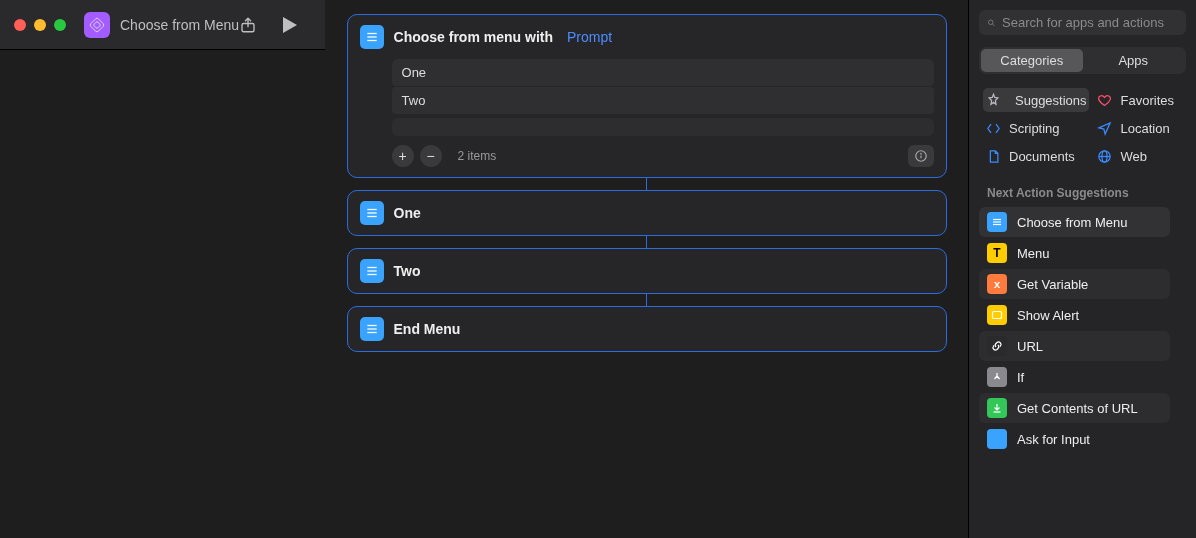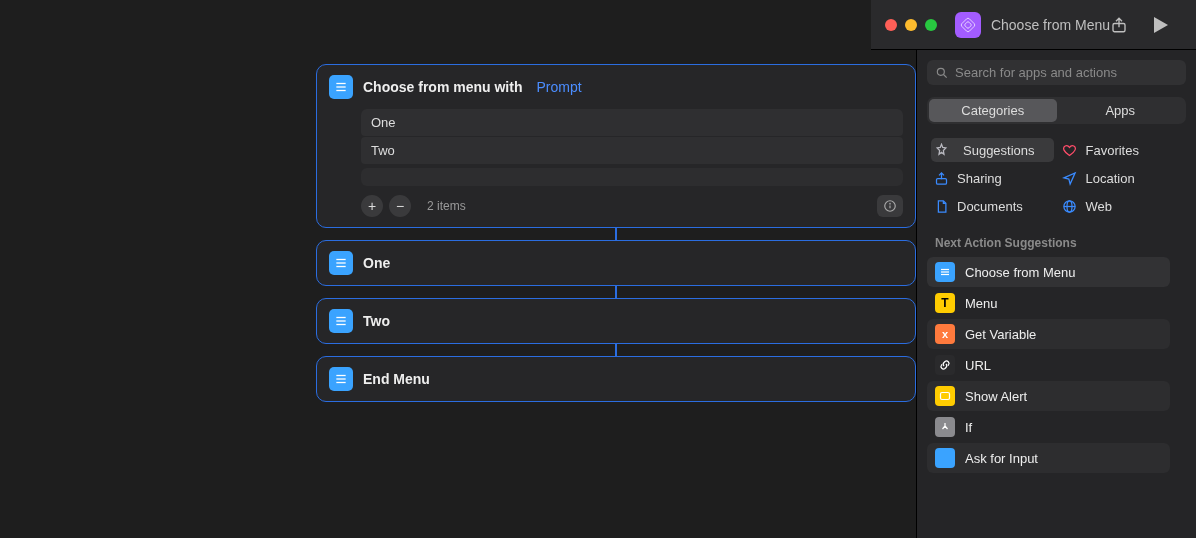--- a/index.html
+++ b/index.html
@@ -1,17 +1,17 @@
 <!DOCTYPE html>
 <html><head>
 <meta charset="utf-8">
 <style>
   * { box-sizing: border-box; margin: 0; padding: 0; }
   html, body { width: 1196px; height: 538px; overflow: hidden; font-family: -apple-system, BlinkMacSystemFont, "Segoe UI", sans-serif; background: #1e1e1e; color: #ddd; }
-  .window { width: 1196px; height: 538px; display: flex; flex-direction: column; align-items: flex-end; }
+  .window { width: 1196px; height: 538px; display: flex; flex-direction: row; }
 
   
   .titlebar { height: 50px; display: flex; align-items: center; padding: 0 14px; background: #2a2a2c; border-bottom: 1px solid #000; }
   .traffic { display: flex; gap: 8px; margin-right: 18px; }
   .tl { width: 12px; height: 12px; border-radius: 50%; }
   .tl.red { background: #ff5f57; }
   .tl.yellow { background: #febc2e; }
   .tl.green { background: #28c840; }
   .app-icon { width: 26px; height: 26px; border-radius: 6px; background: #a35cff; display: flex; align-items: center; justify-content: center; margin-right: 10px; }
   .app-icon svg { width: 16px; height: 16px; stroke: #fff; fill: none; }
@@ -42,21 +42,21 @@
 
   .block-foot { display: flex; align-items: center; padding: 8px 12px 10px 44px; gap: 6px; }
   .round-btn { width: 22px; height: 22px; border-radius: 11px; background: #3a3a3c; color: #ddd; display: flex; align-items: center; justify-content: center; font-size: 14px; cursor: pointer; }
   .foot-text { font-size: 12px; color: #9a9a9a; margin-left: 10px; }
   .info-btn { margin-left: auto; width: 26px; height: 22px; border-radius: 6px; background: #3a3a3c; display:flex; align-items:center; justify-content:center; cursor:pointer;}
   .info-btn svg { width:14px; height:14px; stroke:#aaa; fill:none; }
 
   .simple { padding: 10px 12px; display: flex; align-items: center; }
 
   
-  .sidebar { width: 280px; background: #252527; display: flex; flex-direction: column; border-left: 1px solid #000; }
+  .sidebar { width: 228px; background: #252527; display: flex; flex-direction: column; border-left: 1px solid #000; }
 
   .search { margin: 10px 10px 8px 10px; background: #313133; border-radius: 6px; display: flex; align-items: center; padding: 5px 8px; }
   .search svg { width: 14px; height: 14px; stroke: #8a8a8a; fill: none; margin-right: 6px; }
   .search input { flex: 1; background: transparent; border: none; outline: none; color: #ddd; font-size: 13px; }
   .search input::placeholder { color: #8a8a8a; }
 
   .seg { margin: 4px 10px 10px 10px; background: #2f2f31; border-radius: 7px; display: flex; padding: 2px; }
   .seg-btn { flex: 1; text-align: center; font-size: 13px; padding: 4px 8px; border-radius: 5px; color: #ddd; cursor:pointer; }
   .seg-btn.active { background: #57575a; }
 
@@ -203,25 +203,25 @@
             <span class="cat-ico">
               <svg viewBox="0 0 24 24" stroke="#ff4d6a" stroke-width="2">
                 <path d="M12 20s-7-4.5-9-9c-1.5-3.5 1-7 4.5-7 2 0 3.5 1.5 4.5 3 1-1.5 2.5-3 4.5-3 3.5 0 6 3.5 4.5 7-2 4.5-9 9-9 9z"></path>
               </svg>
             </span>
             <span>Favorites</span>
           </div>
           <div class="cat-item">
             <span class="cat-ico">
               <svg viewBox="0 0 24 24" stroke="#3a8bff" stroke-width="2">
-                <path d="M12 3v10M8 7l4-4 4 4"></path>
-                <rect x="4" y="12" width="16" height="9" rx="2"></rect>
-              </svg>
-            </span>
-            <span>Sharing</span>
+                <polyline points="8 5 3 12 8 19"></polyline>
+                <polyline points="16 5 21 12 16 19"></polyline>
+              </svg>
+            </span>
+            <span>Scripting</span>
           </div>
           <div class="cat-item">
             <span class="cat-ico">
               <svg viewBox="0 0 24 24" stroke="#3a8bff" stroke-width="2">
                 <path d="M3 11l18-8-8 18-2-8z"></path>
               </svg>
             </span>
             <span>Location</span>
           </div>
           <div class="cat-item">
@@ -264,45 +264,54 @@
               </span>
               <span class="sugg-label">Menu</span>
             </div>
             <div class="sugg">
               <span class="sico" style="background:#ff7a3d">
                 <span style="color:#fff;font-weight:700;font-size:11px;">x</span>
               </span>
               <span class="sugg-label">Get Variable</span>
             </div>
             <div class="sugg">
+              <span class="sico" style="background:#ffcc00">
+                <svg viewBox="0 0 24 24" stroke="#000" stroke-width="2.4">
+                  <rect x="3" y="5" width="18" height="14" rx="3"></rect>
+                </svg>
+              </span>
+              <span class="sugg-label">Show Alert</span>
+            </div>
+            <div class="sugg">
               <span class="sico" style="background:#2a2a2c">
                 <svg viewBox="0 0 24 24" stroke="#3a8bff" stroke-width="2.4">
                   <path d="M10 14a5 5 0 0 1 0-7l2-2a5 5 0 0 1 7 7l-1 1"></path>
                   <path d="M14 10a5 5 0 0 1 0 7l-2 2a5 5 0 0 1-7-7l1-1"></path>
                 </svg>
               </span>
               <span class="sugg-label">URL</span>
             </div>
             <div class="sugg">
-              <span class="sico" style="background:#ffcc00">
-                <svg viewBox="0 0 24 24" stroke="#000" stroke-width="2.4">
-                  <rect x="3" y="5" width="18" height="14" rx="3"></rect>
-                </svg>
-              </span>
-              <span class="sugg-label">Show Alert</span>
-            </div>
-            <div class="sugg">
               <span class="sico" style="background:#8a8a8e">
                 <svg viewBox="0 0 24 24" stroke="#fff" stroke-width="2.4">
                   <path d="M12 4v6M12 10l-5 6M12 10l5 6"></path>
                 </svg>
               </span>
               <span class="sugg-label">If</span>
             </div>
             <div class="sugg">
+              <span class="sico" style="background:#33c759">
+                <svg viewBox="0 0 24 24" stroke="#fff" stroke-width="2.4">
+                  <path d="M12 4v12M7 11l5 5 5-5"></path>
+                  <line x1="5" y1="20" x2="19" y2="20"></line>
+                </svg>
+              </span>
+              <span class="sugg-label">Get Contents of URL</span>
+            </div>
+            <div class="sugg">
               <span class="sico" style="background:#3aa3ff"></span>
               <span class="sugg-label">Ask for Input</span>
             </div>
           </div>
       </div>
     </div>
   </div>
 </div>
 
 </body></html>

